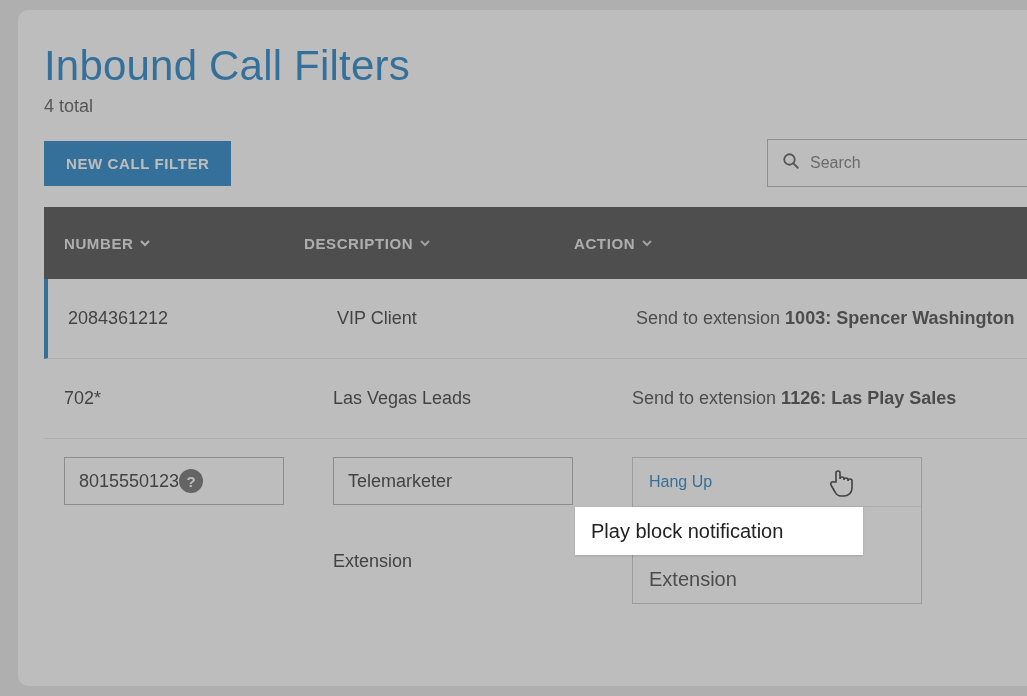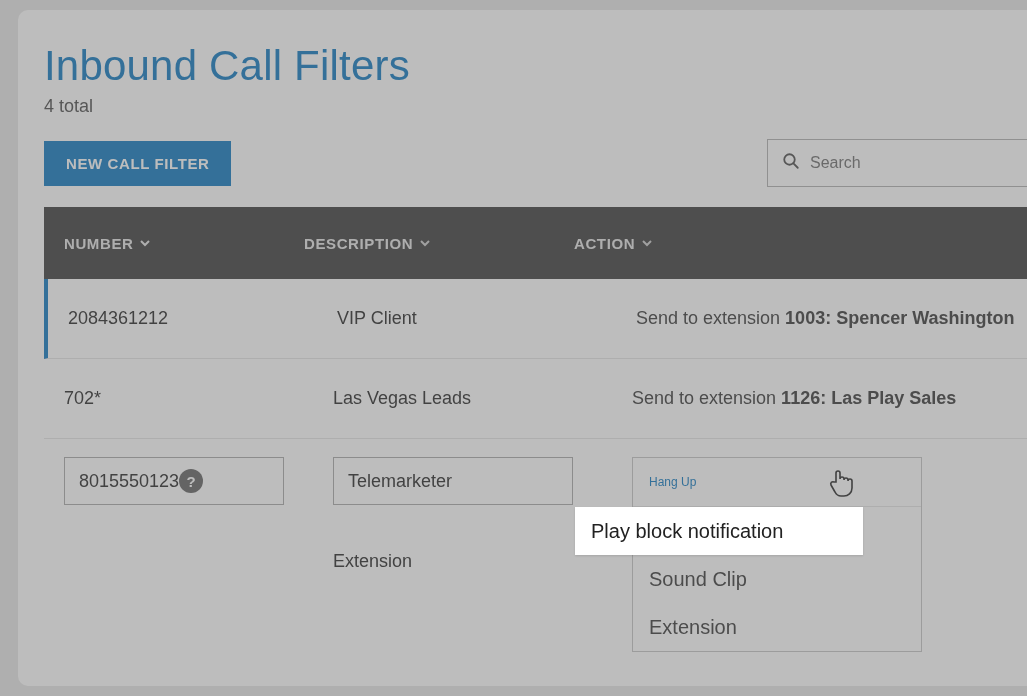--- a/index.html
+++ b/index.html
@@ -128,21 +128,21 @@
   .dropdown {
     position: relative;
     width: 290px;
     border: 1px solid #c9c9c9;
     background: #fff;
   }
   .dropdown .toggle {
     height: 48px;
     display: flex; align-items: center;
     padding: 0 16px;
-    font-size: 12px;
+    font-size: 16px;
     color: #1b7fc3;
     cursor: pointer;
     position: relative;
   }
   .hand-cursor {
     position: absolute; right: 66px; top: 10px;
   }
   .menu {
     border-top: 1px solid #e6e6e6;
   }
@@ -262,21 +262,20 @@
               <div class="toggle">
                 <span>Hang Up</span>
                 <span class="hand-cursor">
                   <svg width="28" height="30" viewBox="0 0 28 30">
                     <path d="M9 14 V5 a2 2 0 0 1 4 0 V11 a2 2 0 0 1 4 0 V12 a2 2 0 0 1 4 0 V13 a2 2 0 0 1 4 0 V20 c0 5 -4 8 -8 8 h-3 c-3 0 -5 -2 -6 -4 l-4 -7 c-1 -2 1 -4 3 -3 z" fill="#fff" stroke="#333" stroke-width="1.6"></path>
                   </svg>
                 </span>
               </div>
               <div class="menu">
                 <div class="menu-item highlight" id="opt-highlight">Play block notification</div>
-                <div class="menu-item">Sound Clip</div>
                 <div class="menu-item">Extension</div>
               </div>
             </div>
           </div>
         </div>
 
       </div>
     </div>
 
   </div>

